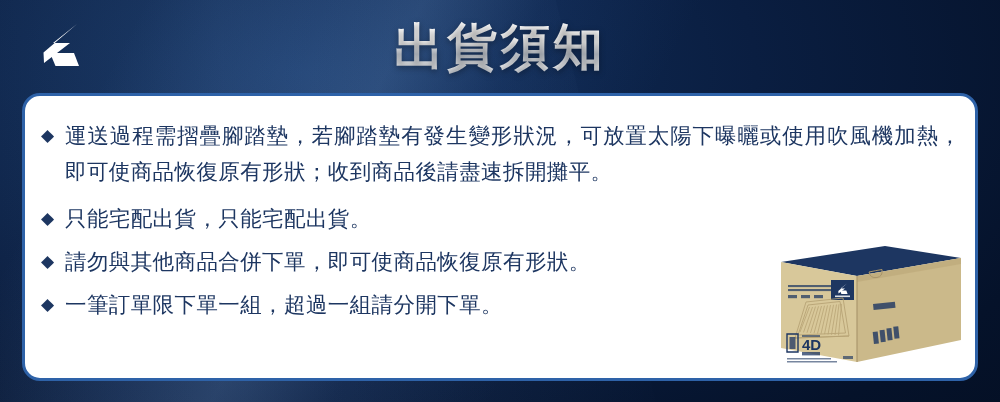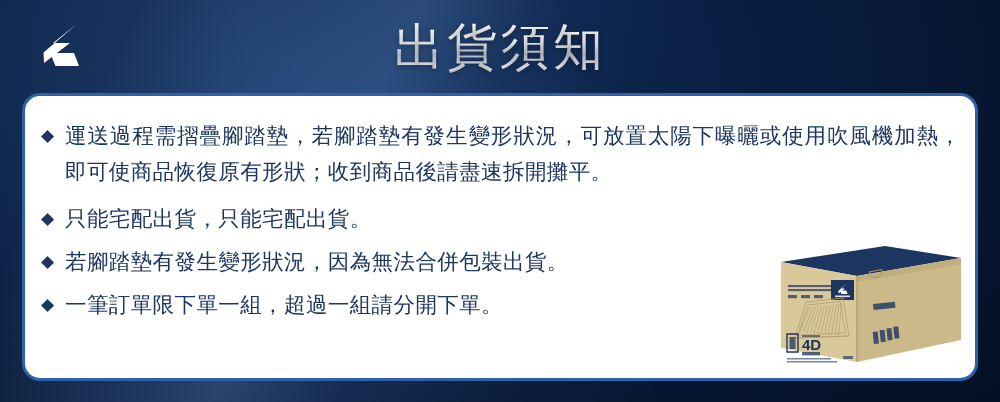--- a/index.html
+++ b/index.html
@@ -56,21 +56,21 @@
     width: 66px;
     height: 52px;
   }
 
   #page-title {
     position: absolute;
     left: 0; right: 0;
     top: 17px;
     text-align: center;
     font-size: 50px;
-    font-weight: 400;
+    font-weight: 700;
     letter-spacing: 3px;
     line-height: 60px;
     background: linear-gradient(180deg, #ffffff 0%, #ffffff 42%, #c9cfd8 62%, #f4f6f9 82%, #b9c1cc 100%);
     -webkit-background-clip: text;
     background-clip: text;
     color: transparent;
     -webkit-text-fill-color: transparent;
     text-shadow: 0 2px 6px rgba(0,0,0,0.35);
   }
 
@@ -159,21 +159,21 @@
         <span class="txt">運送過程需摺疊腳踏墊，若腳踏墊有發生變形狀況，可放置太陽下曝曬或使用吹風機加熱，即可使商品恢復原有形狀；收到商品後請盡速拆開攤平。</span>
       </li>
 
       <li class="notice-item item-1">
         <span class="bullet">◆</span>
         <span class="txt">只能宅配出貨，只能宅配出貨。</span>
       </li>
 
       <li class="notice-item item-2">
         <span class="bullet">◆</span>
-        <span class="txt">若腳踏墊有發生變形狀況，因為無法合併包裝出貨。</span>
+        <span class="txt">請勿與其他商品合併下單，即可使商品恢復原有形狀。</span>
       </li>
 
       <li class="notice-item item-3">
         <span class="bullet">◆</span>
         <span class="txt">一筆訂單限下單一組，超過一組請分開下單。</span>
       </li>
 
     </ul>
 
     <div id="product-box">

